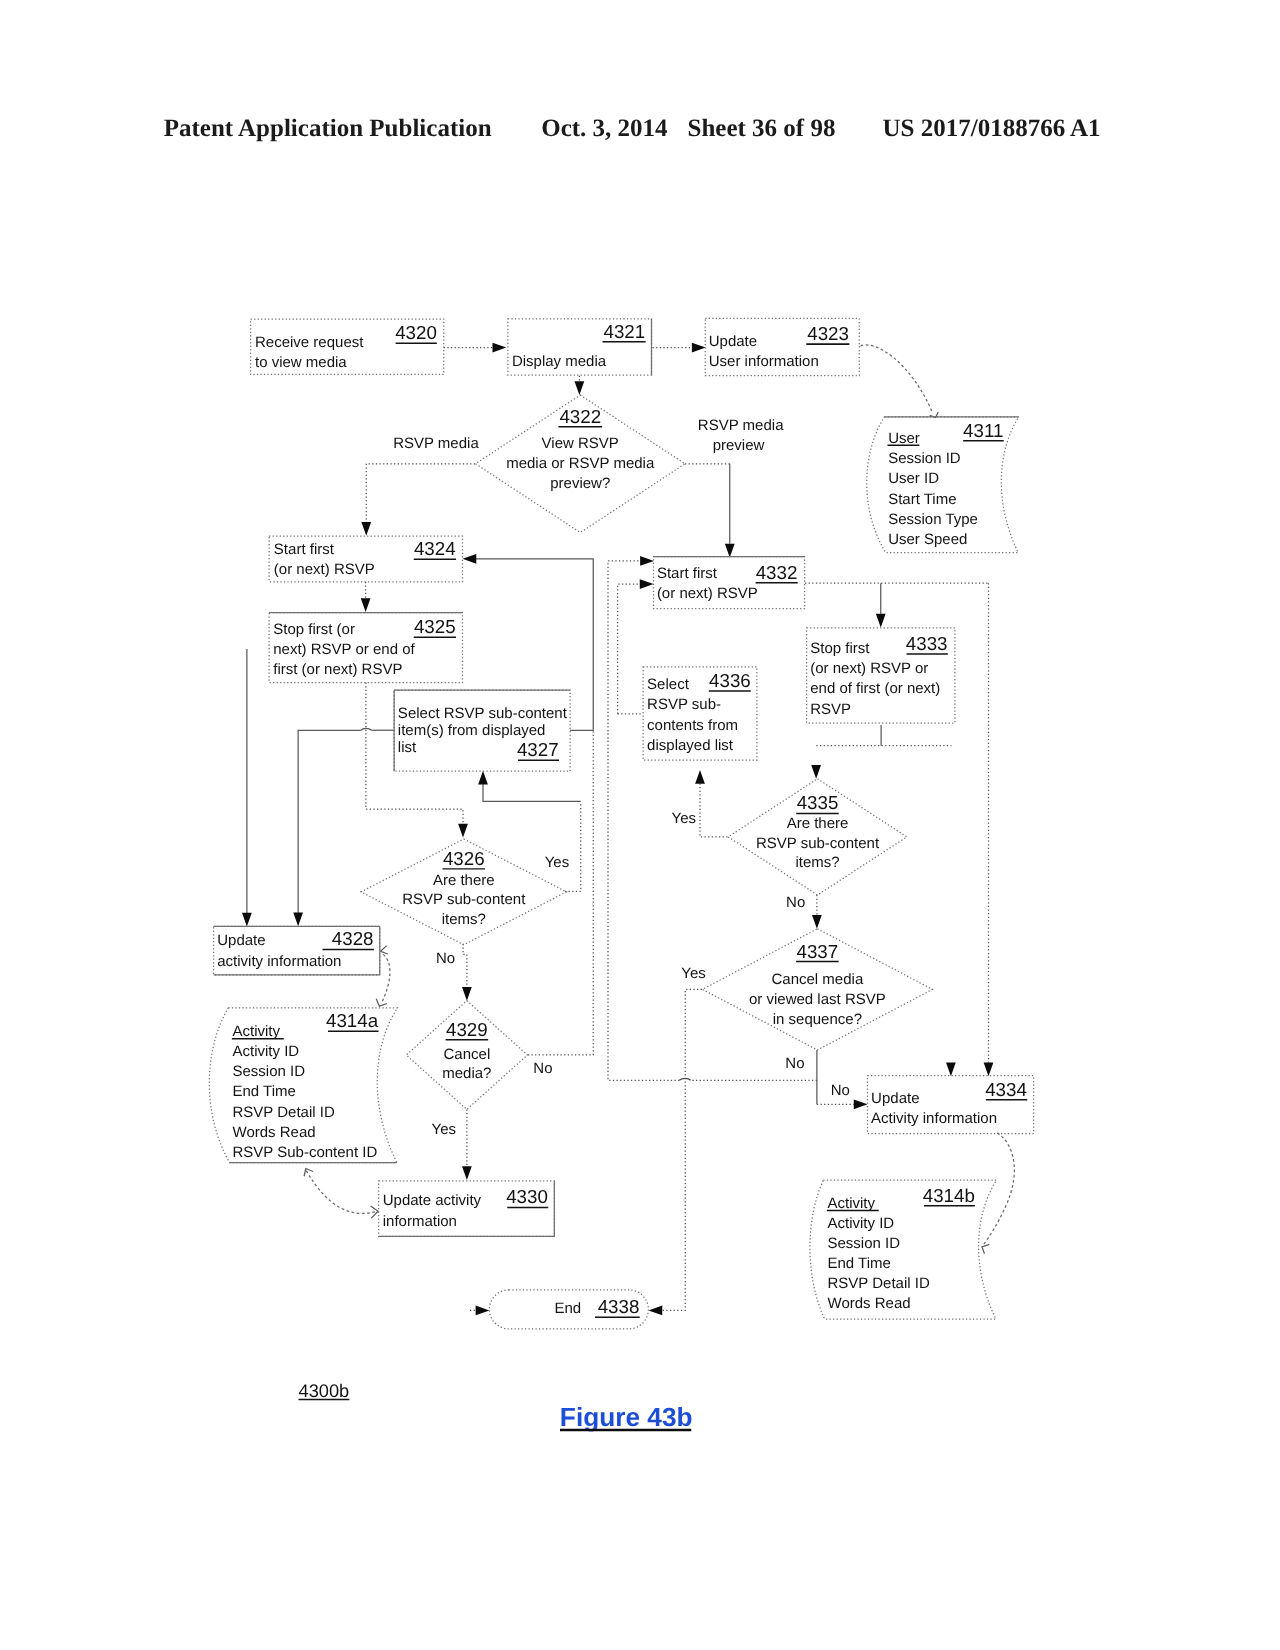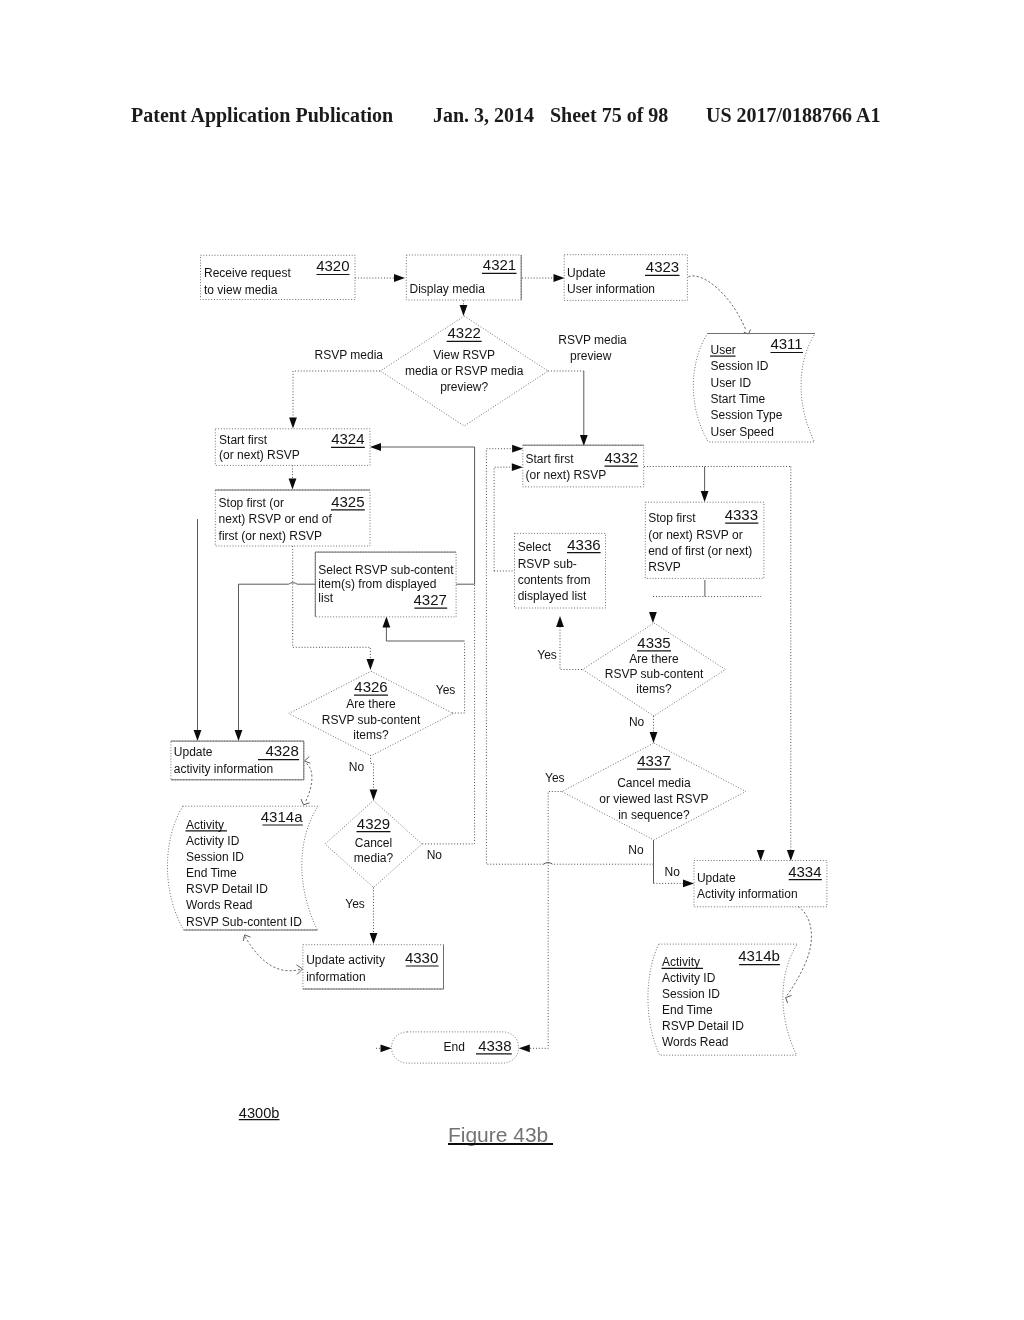--- a/index.html
+++ b/index.html
@@ -4,46 +4,46 @@
 <title>Patent Application Publication</title>
 <style>
   html,body{margin:0;padding:0;background:#ffffff;}
   body{width:1024px;height:1320px;font-family:"Liberation Sans",sans-serif;overflow:hidden;}
   .page{position:relative;width:1024px;height:1320px;background:#fff;
         -webkit-font-smoothing:antialiased;}
   #fig, .hdr, .fcap, .dlabel{transform:translateZ(0);}
   .hdr{position:absolute;top:88px;left:131px;width:820px;height:26px;
        font-family:"Liberation Serif",serif;font-weight:700;font-size:20px;color:#1b1b1b;
        white-space:nowrap;}
-  .hdr span{position:absolute;top:16px;}
+  .hdr span{position:absolute;top:4px;}
   #h-pub{left:0;}  #h-date{left:302px;}  #h-sheet{left:419px;}  #h-num{left:575px;}
   svg#fig{position:absolute;left:0;top:0;}
   #fig text{font-family:"Liberation Sans",sans-serif;fill:#131313;}
   #fig .rn{font-size:15px;}
   #fig .bx{fill:none;stroke:#6f6f6f;stroke-width:1;stroke-dasharray:1 1.8;}
   #fig .bxs{fill:none;stroke:#6f6f6f;stroke-width:1;}
   #fig .ul{stroke:#131313;stroke-width:1.2;}
   #fig .cn{fill:none;stroke:#4d4d4d;stroke-width:1;stroke-dasharray:1 1.9;}
   #fig .cns{fill:none;stroke:#5a5a5a;stroke-width:1;}
   #fig .cnsh{fill:none;stroke:#4d4d4d;stroke-width:1;}
   #fig .cdash{fill:none;stroke:#6a6a6a;stroke-width:1;stroke-dasharray:2.2 2.0;}
   #fig .ah{fill:#0b0b0b;stroke:none;}
   #fig .aho{fill:none;stroke:#5c5c5c;stroke-width:1;}
-  .fcap{position:absolute;font-family:"Liberation Sans",sans-serif;font-weight:400;
-        font-size:21px;color:#737373;white-space:nowrap;line-height:1;}
+  .fcap{position:absolute;font-family:"Liberation Sans",sans-serif;font-weight:700;
+        font-size:21px;color:#1d4ed8;white-space:nowrap;line-height:1;}
   .fcap-rule{position:absolute;height:2px;background:#0c0c0c;}
 </style>
 </head>
 <body>
 
 <div class="page">
   <div class="hdr">
     <span id="h-pub">Patent Application Publication</span>
-    <span id="h-date">Jan. 3, 2014</span>
-    <span id="h-sheet">Sheet 75 of 98</span>
+    <span id="h-date">Oct. 3, 2014</span>
+    <span id="h-sheet">Sheet 36 of 98</span>
     <span id="h-num">US 2017/0188766 A1</span>
   </div>
 
   <svg id="fig" width="1024" height="1320" viewBox="0 0 1024 1320">
 <g>
 <path class="cn" d="M 355 278 L 397.5 278"></path>
 <polygon class="ah" points="405,278 394,274.1 394,281.9"></polygon>
 <path class="cn" d="M 522 278 L 557 278"></path>
 <polygon class="ah" points="564.5,278 553.5,274.1 553.5,281.9"></polygon>
 <path class="cn" d="M 463.5 300.5 L 463.5 309"></path>

